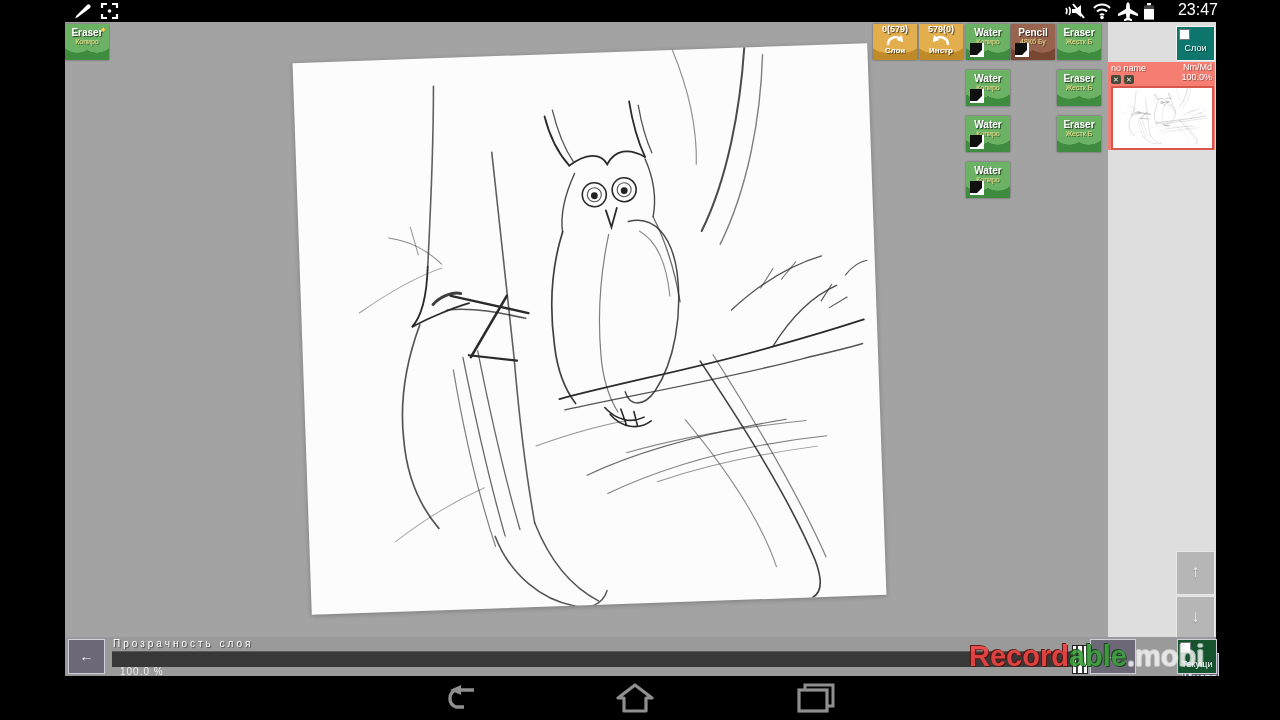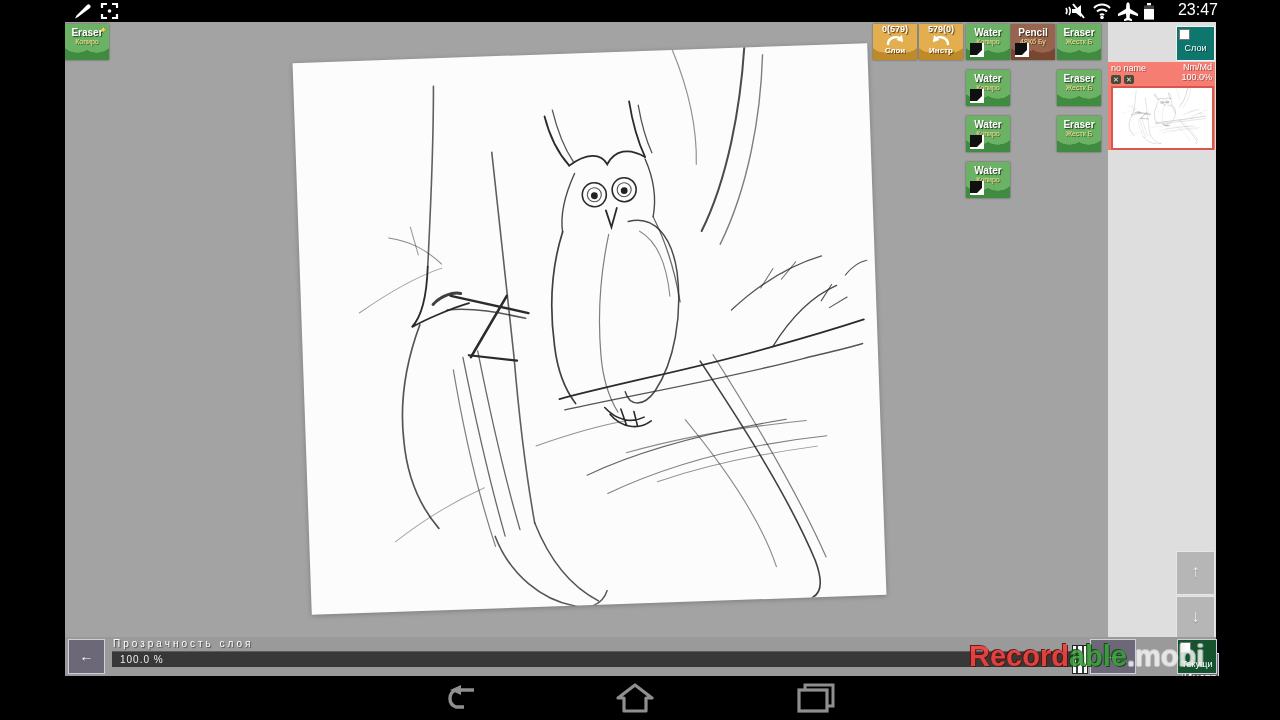--- a/index.html
+++ b/index.html
@@ -63,21 +63,21 @@
 
   
   .bbtn{background:#6c6878;border:1px solid #cfcfdc;color:#fff;text-align:center;}
   #backBtn{left:68px;top:639px;width:35px;height:33px;font-size:14px;line-height:32px;}
   #fwdBtn{left:1090px;top:639px;width:44px;height:33px;font-size:13px;line-height:32px;}
   #toolsBtn{left:1138px;top:653px;width:35px;height:33px;font-size:12px;line-height:48px;margin-left:44px;}
   #curBtn{left:1177px;top:639px;width:38px;height:33px;background:#14532d;font-size:9px;line-height:48px;}
   #opLabel{left:113px;top:638px;color:#fff;font-size:10px;letter-spacing:3px;
            text-shadow:1px 1px 1px rgba(0,0,0,.55);}
   #opTrack{left:112px;top:651px;width:962px;height:15px;background:#383838;border-top:1px solid #5a5a5a;}
-  #opValue{position:absolute;left:8px;top:2px;color:#eee;font-size:10px;letter-spacing:1px;}
+  #opValue{position:absolute;left:8px;top:14px;color:#eee;font-size:10px;letter-spacing:1px;}
   #opHandle{left:1072px;top:645px;width:14px;height:27px;
             background:linear-gradient(90deg,#fff 0 3px,#3a3a3a 3px 5px,#fff 5px 9px,#3a3a3a 9px 11px,#fff 11px 14px);
             border:1px solid #222;}
 
   
   #watermark{left:953px;top:640px;font-size:29px;font-weight:bold;letter-spacing:0;white-space:nowrap;
              opacity:.9;pointer-events:none;z-index:50;}
   #watermark .r{color:#ef4444;text-shadow:1px 1px 0 #5a1008,-1px -1px 0 #5a1008;margin-left:16px;}
   #watermark .g{color:#3d9e3d;text-shadow:1px 1px 0 #114411,-1px -1px 0 #114411;}
   #watermark .m{color:rgba(255,255,255,.14);

